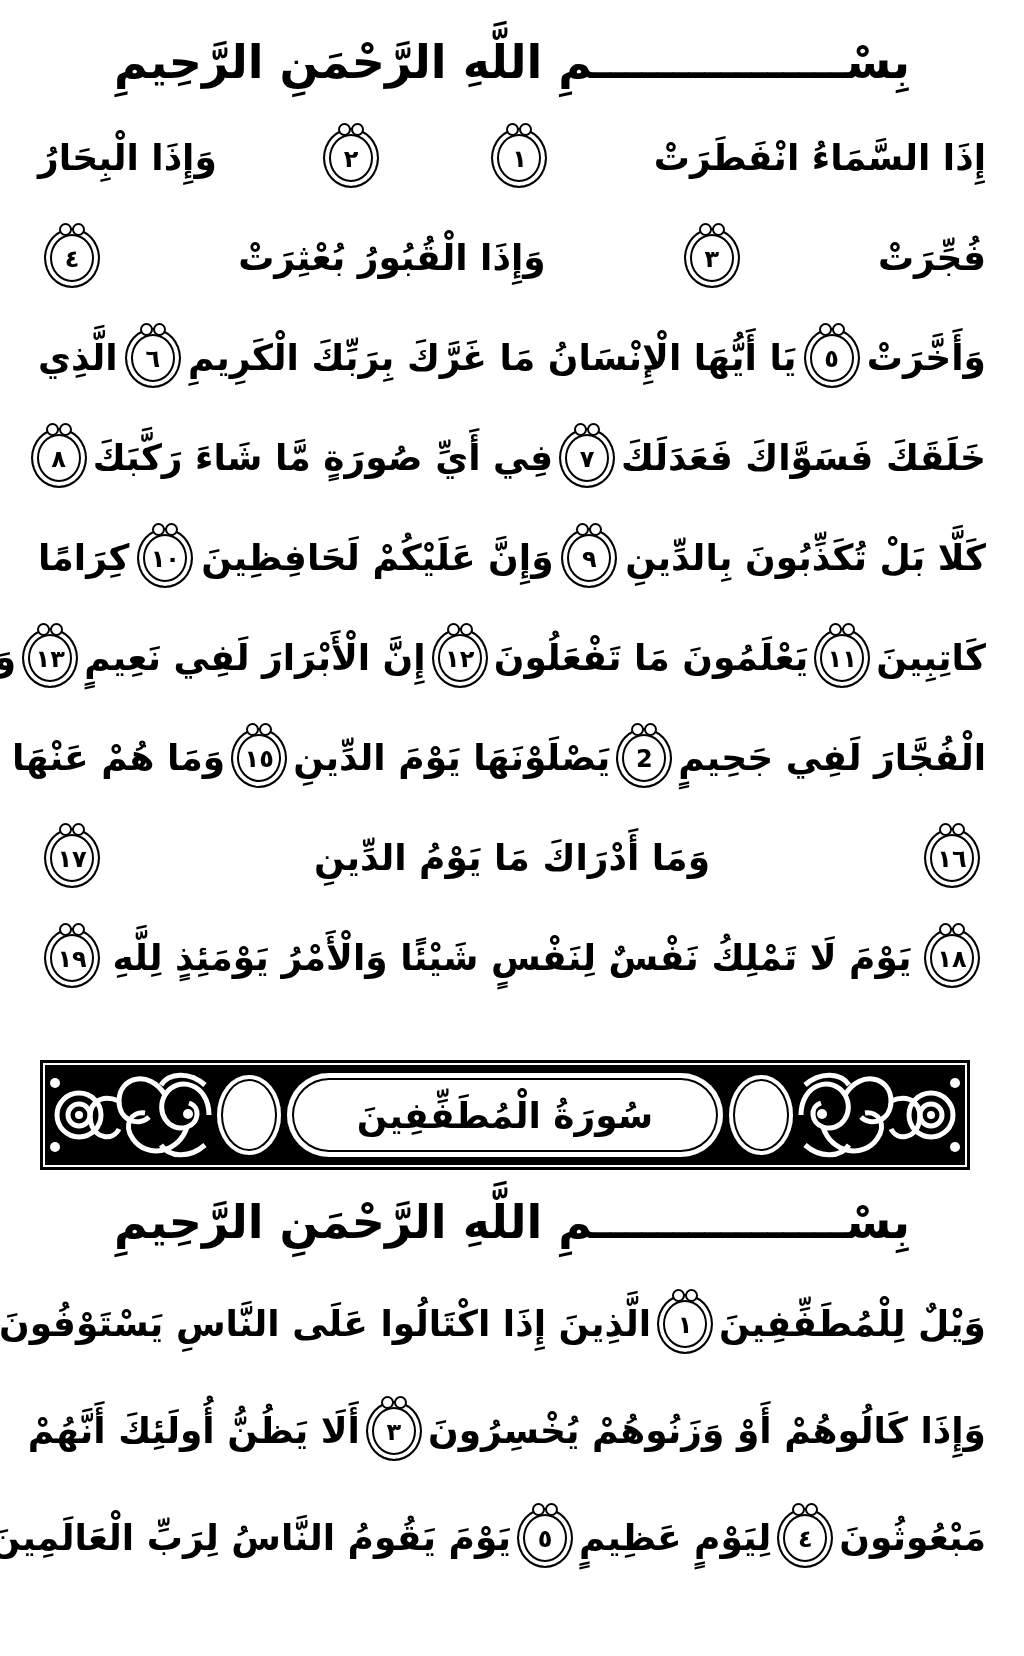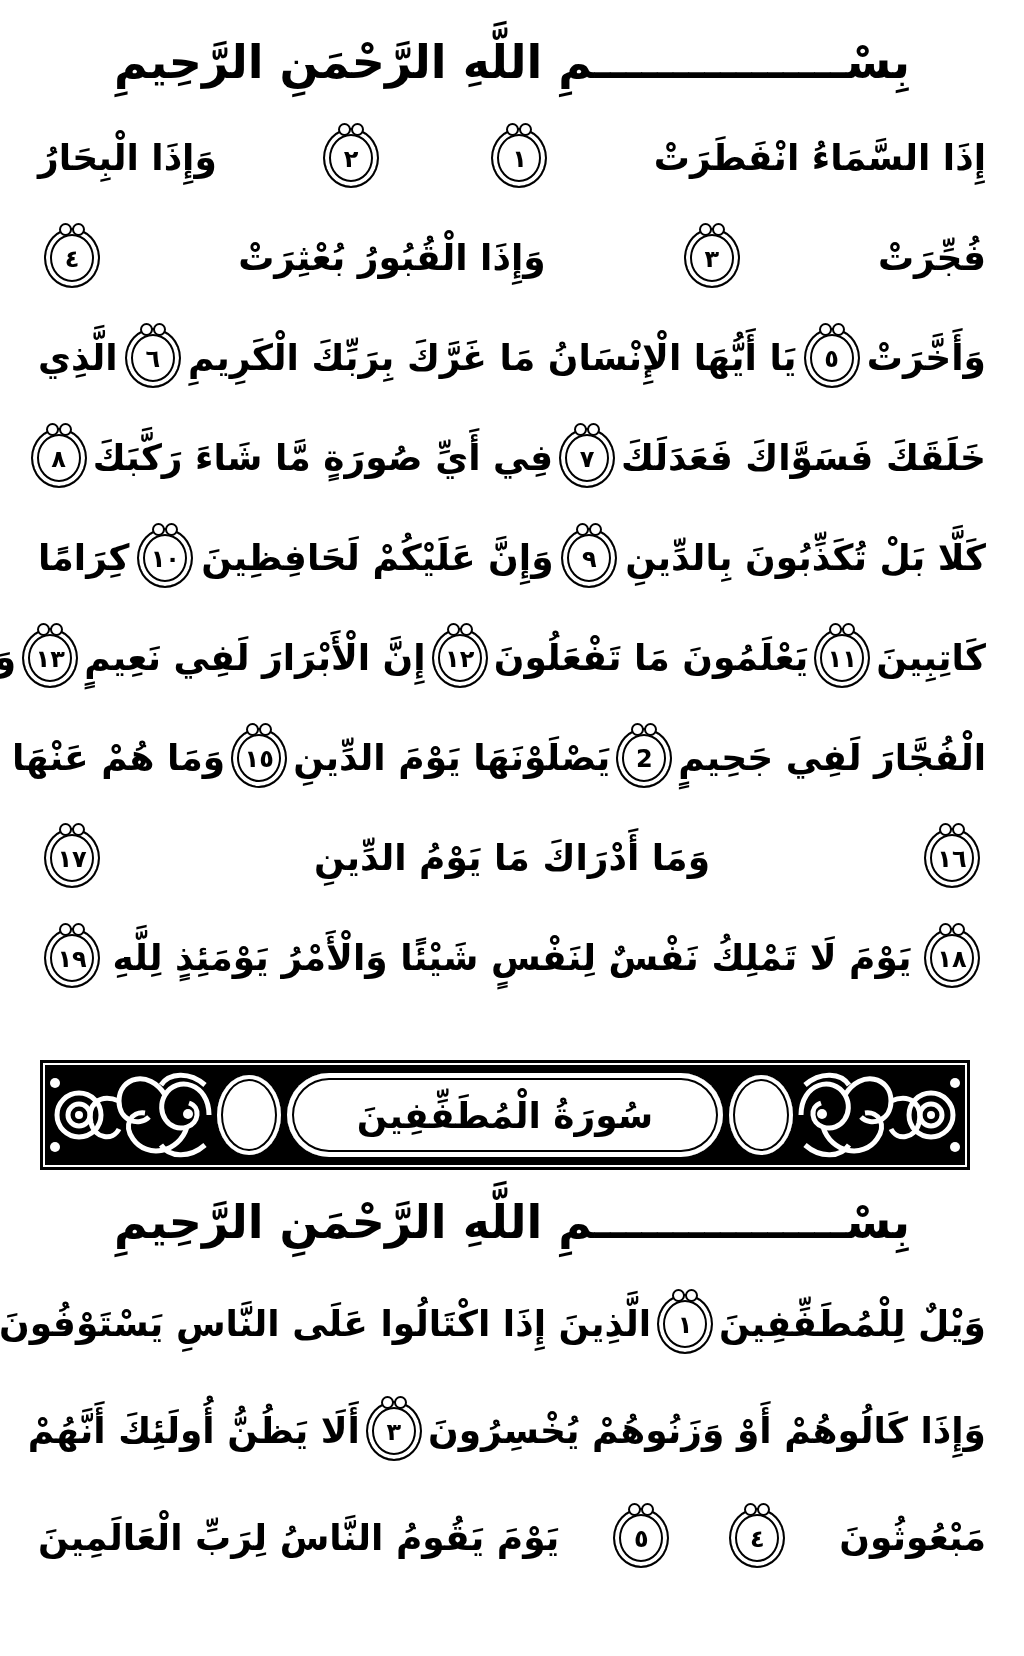--- a/index.html
+++ b/index.html
@@ -304,20 +304,21 @@
         <span class="ayah-marker">
           <span class="ayah-num">٣</span>
         </span>
         <span class="verse-text">أَلَا يَظُنُّ أُولَئِكَ أَنَّهُمْ</span>
       </div>
       <div class="quran-line">
         <span class="verse-text">مَبْعُوثُونَ</span>
         <span class="ayah-marker">
           <span class="ayah-num">٤</span>
         </span>
+        <span class="verse-text">لِيَوْمٍ عَظِيمٍ</span>
         <span class="ayah-marker">
           <span class="ayah-num">٥</span>
         </span>
         <span class="verse-text">يَوْمَ يَقُومُ النَّاسُ لِرَبِّ الْعَالَمِينَ</span>
       </div>
     </div>
 
 </div>
 
 </body></html>

